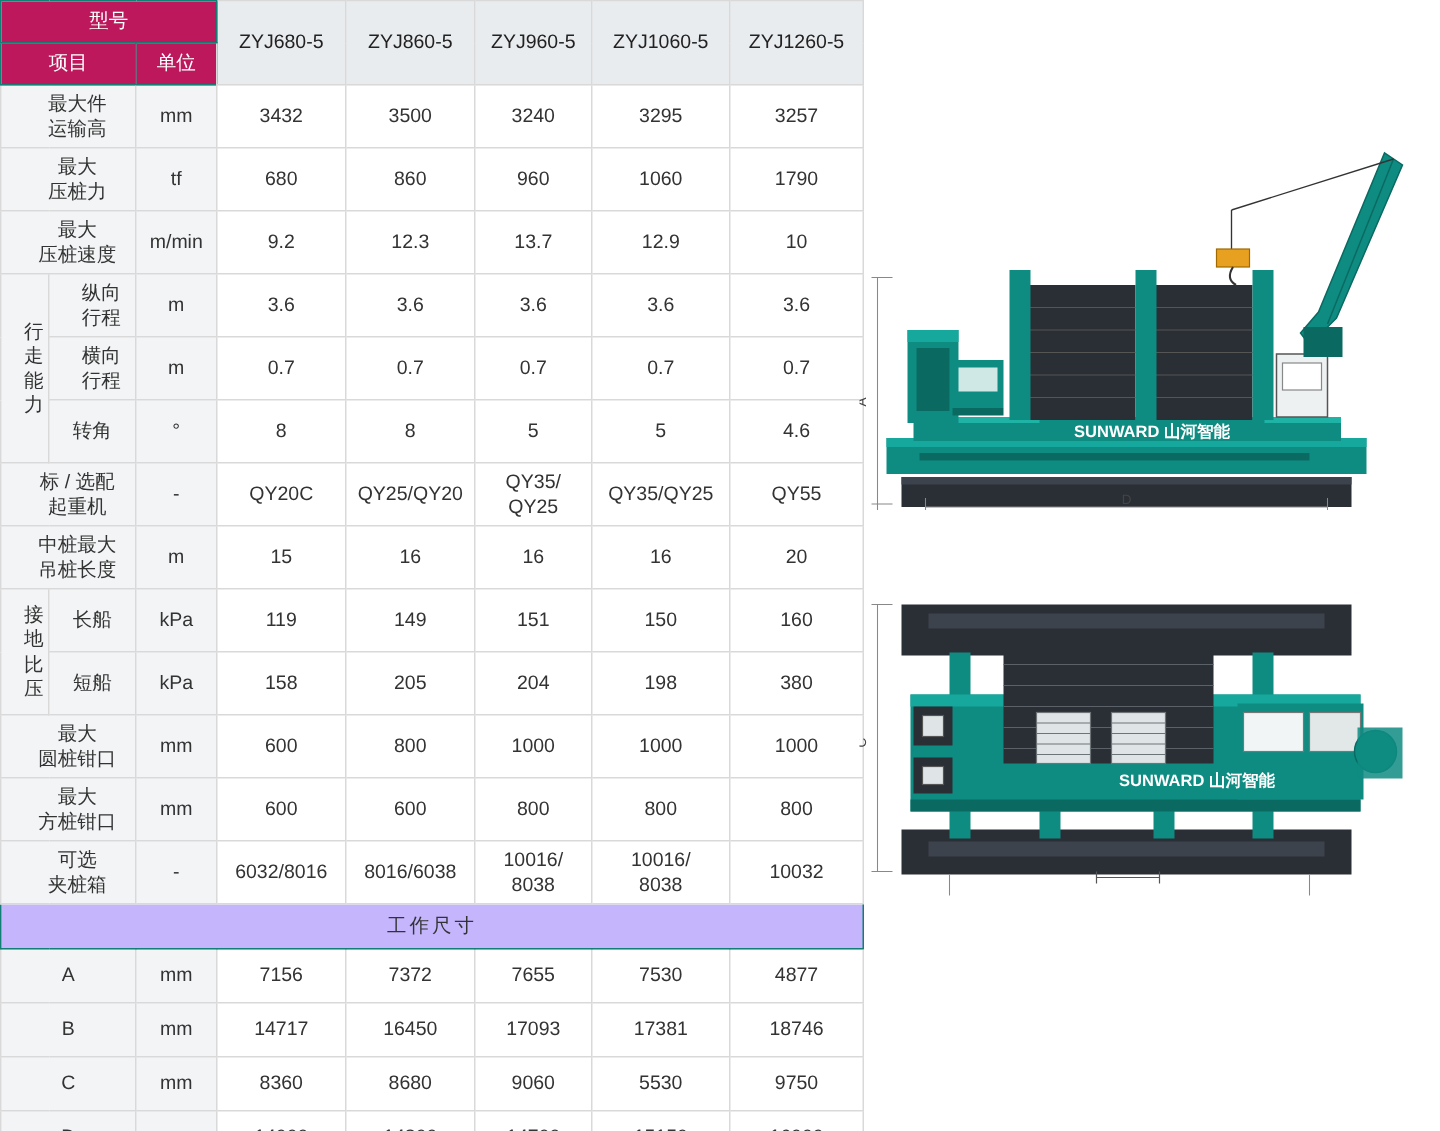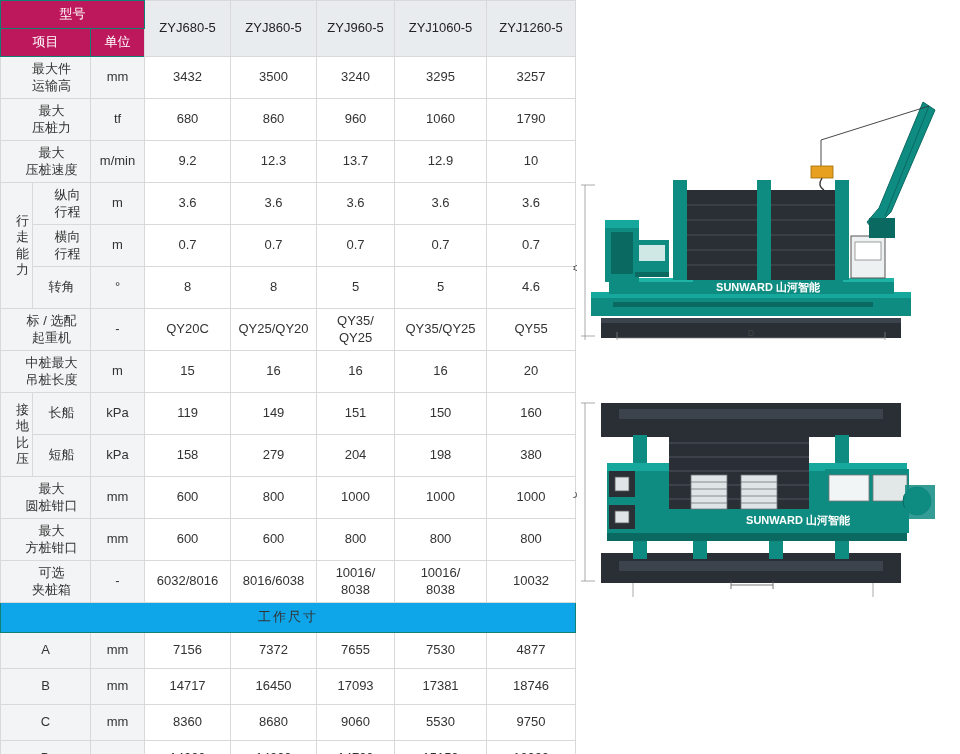--- a/index.html
+++ b/index.html
@@ -60,21 +60,21 @@
     font-size: 13px;
     color: #333;
   }
   .unit {
     background: #f2f4f5;
     font-size: 13px;
     color: #333;
   }
   .val { background: #ffffff; }
   .section-band {
-    background: #0ea5e9;
+    background: #c4b5fd;
     color: #fff;
     font-weight: bold;
     letter-spacing: 2px;
     font-size: 14px;
     border-color: #127f75 !important;
   }
   .vert-label {
     background: #f2f4f5;
     font-size: 13px;
     line-height: 1.1;
@@ -254,21 +254,21 @@
           <td class="val">149</td>
           <td class="val">151</td>
           <td class="val">150</td>
           <td class="val">160</td>
         </tr>
 
         <tr>
           <td class="rowlabel">短船</td>
           <td class="unit">kPa</td>
           <td class="val">158</td>
-          <td class="val">279</td>
+          <td class="val">205</td>
           <td class="val">204</td>
           <td class="val">198</td>
           <td class="val">380</td>
         </tr>
 
         <tr>
           <td class="rowlabel" colspan="2">
             <span class="small-stack">最大</span>
             <span class="small-stack">圆桩钳口</span>
           </td>

